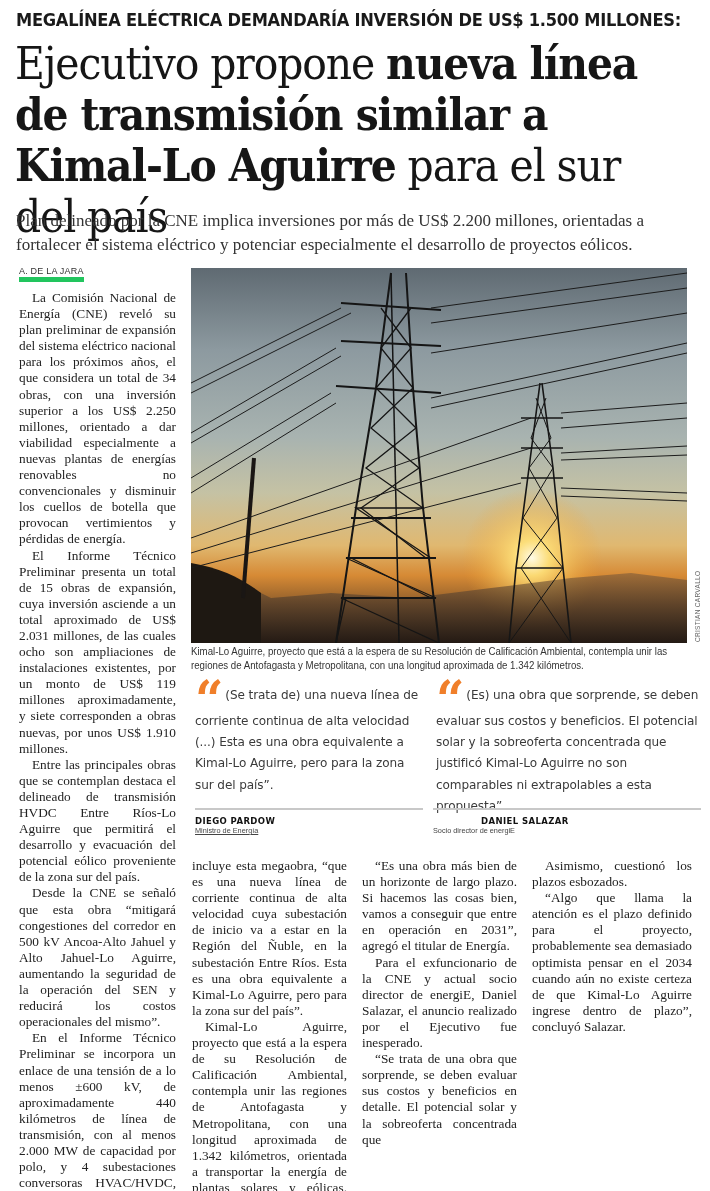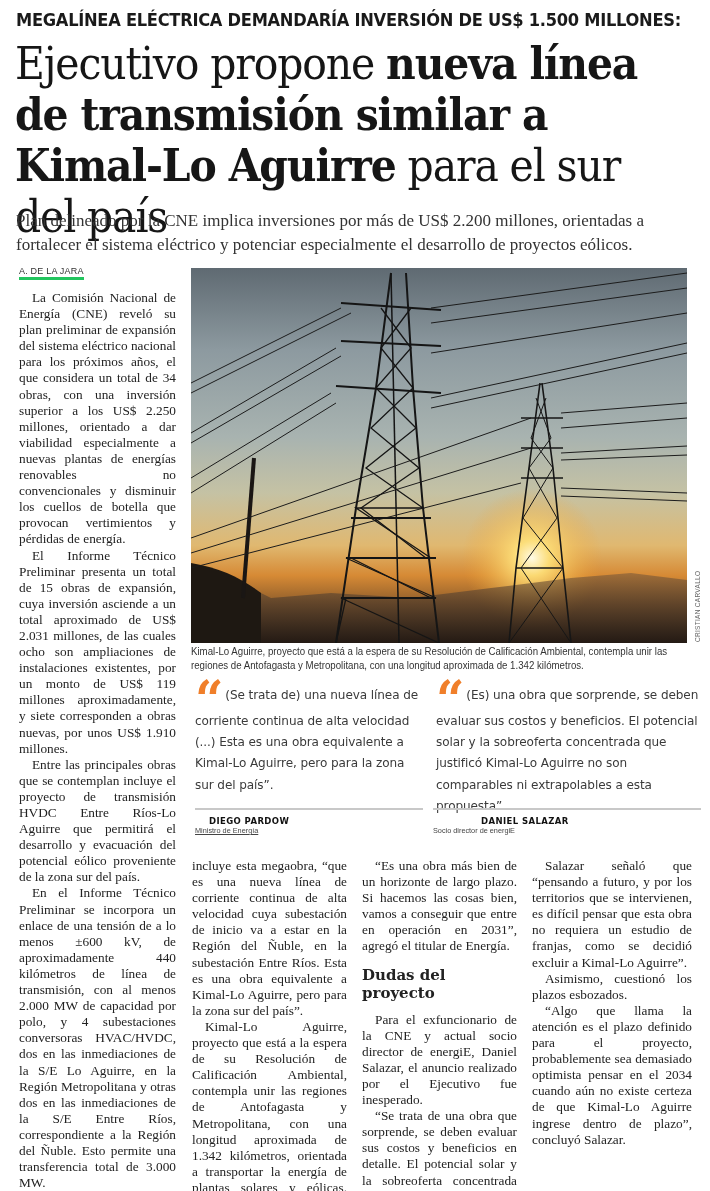--- a/index.html
+++ b/index.html
@@ -20,21 +20,21 @@
   }
   .headline .light { font-weight: normal; }
   .headline .bold { font-weight: bold; }
   .dek {
     position: absolute; left: 16px; top: 209px; width: 690px;
     font-family: "Liberation Serif", serif; font-size: 17px; line-height: 24px; color: #333;
   }
   .byline {
     position: absolute; left: 19px; top: 266px;
     font-family: "Liberation Sans", sans-serif; font-size: 9px; color: #333;
-    border-bottom: 3px solid #22c55e; padding-bottom: 1px; letter-spacing: 0.2px;
+    border-bottom: 5px solid #22c55e; padding-bottom: 1px; letter-spacing: 0.2px;
   }
 
   .col {
     position: absolute; font-family: "Liberation Serif", serif;
     font-size: 13.3px; line-height: 16.1px; color: #222; text-align: justify;
     hyphens: manual;
   }
   .col p { text-indent: 13px; }
   .col1 { left: 19px; top: 290px; width: 157px; }
   .col2 { left: 192px; top: 858px; width: 155px; }
@@ -77,38 +77,39 @@
   .rule { position: absolute; height: 2px; background: #c8c8c8; }
   .rule1 { left: 195px; top: 808px; width: 228px; }
   .rule2 { left: 433px; top: 808px; width: 268px; }
   .speaker-name {
     position: absolute; font-family: "DejaVu Sans", sans-serif; font-weight: bold;
     font-size: 8.5px; letter-spacing: 0.4px; color: #111;
   }
   .speaker-role {
     position: absolute; font-family: "Liberation Sans", sans-serif; font-size: 7.3px; color: #444;
   }
-  .sn1 { left: 195px; top: 816px; margin-left: 14px; } .sr1 { left: 195px; top: 826px; text-decoration: underline; }
+  .sn1 { left: 195px; top: 816px; } .sr1 { left: 195px; top: 826px; text-decoration: underline; }
   .sn2 { left: 433px; top: 816px; padding-left: 48px; } .sr2 { left: 433px; top: 826px; }
 </style>
 </head>
 <body>
 
 <div class="kicker">MEGALÍNEA ELÉCTRICA DEMANDARÍA INVERSIÓN DE US$ 1.500 MILLONES:</div>
 
 <h1 class="headline"><span class="light">Ejecutivo propone </span><span class="bold">nueva línea de transmisión similar a Kimal-Lo Aguirre</span><span class="light"> para el sur del país</span></h1>
 
 <p class="dek">Plan delineado por la CNE implica inversiones por más de US$ 2.200 millones, orientadas a fortalecer el sistema eléctrico y potenciar especialmente el desarrollo de proyectos eólicos.</p>
 
 <div class="byline">A. DE LA JARA</div>
 
 <div class="col col1">
   <p>La Comisión Nacional de Energía (CNE) reveló su plan preliminar de expansión del sistema eléctrico nacional para los próximos años, el que considera un total de 34 obras, con una inversión superior a los US$ 2.250 millones, orientado a dar viabilidad especialmente a nuevas plantas de energías renovables no convencionales y disminuir los cuellos de botella que provocan vertimientos y pérdidas de energía.</p>
   <p>El Informe Técnico Preliminar presenta un total de 15 obras de expansión, cuya inversión asciende a un total aproximado de US$ 2.031 millones, de las cuales ocho son ampliaciones de instalaciones existentes, por un monto de US$ 119 millones aproximadamente, y siete corresponden a obras nuevas, por unos US$ 1.910 millones.</p>
-  <p>Entre las principales obras que se contemplan incluye el proyecto de transmisión HVDC Entre Ríos-Lo Aguirre que permitirá el desarrollo y evacuación del potencial eólico proveniente de la zona sur del país.</p>
+  <p>Entre las principales obras que se contemplan destaca el delineado de transmisión HVDC Entre Ríos-Lo Aguirre que permitirá el desarrollo y evacuación del potencial eólico proveniente de la zona sur del país.</p>
+  <p>Desde la CNE se señaló que esta obra “mitigará congestiones del corredor en 500 kV Ancoa-Alto Jahuel y Alto Jahuel-Lo Aguirre, aumentando la seguridad de la operación del SEN y reducirá los costos operacionales del mismo”.</p>
   <p>En el Informe Técnico Preliminar se incorpora un enlace de una tensión de a lo menos ±600 kV, de aproximadamente 440 kilómetros de línea de transmisión, con al menos 2.000 MW de capacidad por polo, y 4 subestaciones conversoras HVAC/HVDC, dos en las inmediaciones de la S/E Lo Aguirre, en la Región Metropolitana y otras dos en las inmediaciones de la S/E Entre Ríos, correspondiente a la Región del Ñuble. Esto permite una transferencia total de 3.000 MW.</p>
 
 </div>
 
 <div class="photo">
   <svg width="496" height="375" viewBox="0 0 496 375">
     <defs>
       <radialGradient id="sun" cx="0.5" cy="0.5" r="0.5">
         <stop offset="0" stop-color="#fffbe6" stop-opacity="1"></stop>
         <stop offset="0.25" stop-color="#ffe27a" stop-opacity="0.9"></stop>
@@ -191,22 +192,20 @@
 <div class="speaker-role sr2">Socio director de energiE</div>
 
 <div class="col col2">
   <p style="text-indent:0">incluye esta megaobra, “que es una nueva línea de corriente continua de alta velocidad cuya subestación de inicio va a estar en la Región del Ñuble, en la subestación Entre Ríos. Esta es una obra equivalente a Kimal-Lo Aguirre, pero para la zona sur del país”.</p>
   <p>Kimal-Lo Aguirre, proyecto que está a la espera de su Resolución de Calificación Ambiental, contempla unir las regiones de Antofagasta y Metropolitana, con una longitud aproximada de 1.342 kilómetros, orientada a transportar la energía de plantas solares y eólicas. Considera una inversión de casi US$ 1.500 millones.</p>
 
 </div>
 
 <div class="col col3">
   <p>“Es una obra más bien de un horizonte de largo plazo. Si hacemos las cosas bien, vamos a conseguir que entre en operación en 2031”, agregó el titular de Energía.</p>
-  <h2 class="subhead">Dudas del proyecto</h2>
   <p>Para el exfuncionario de la CNE y actual socio director de energiE, Daniel Salazar, el anuncio realizado por el Ejecutivo fue inesperado.</p>
   <p>“Se trata de una obra que sorprende, se deben evaluar sus costos y beneficios en detalle. El potencial solar y la sobreoferta concentrada que</p>
 </div>
 
 <div class="col col4">
-  <p>Salazar señaló que “pensando a futuro, y por los territorios que se intervienen, es difícil pensar que esta obra no requiera un estudio de franjas, como se decidió excluir a Kimal-Lo Aguirre”.</p>
   <p>Asimismo, cuestionó los plazos esbozados.</p>
   <p>“Algo que llama la atención es el plazo definido para el proyecto, probablemente sea demasiado optimista pensar en el 2034 cuando aún no existe certeza de que Kimal-Lo Aguirre ingrese dentro de plazo”, concluyó Salazar.</p>
 </div>
 
 </body></html>

